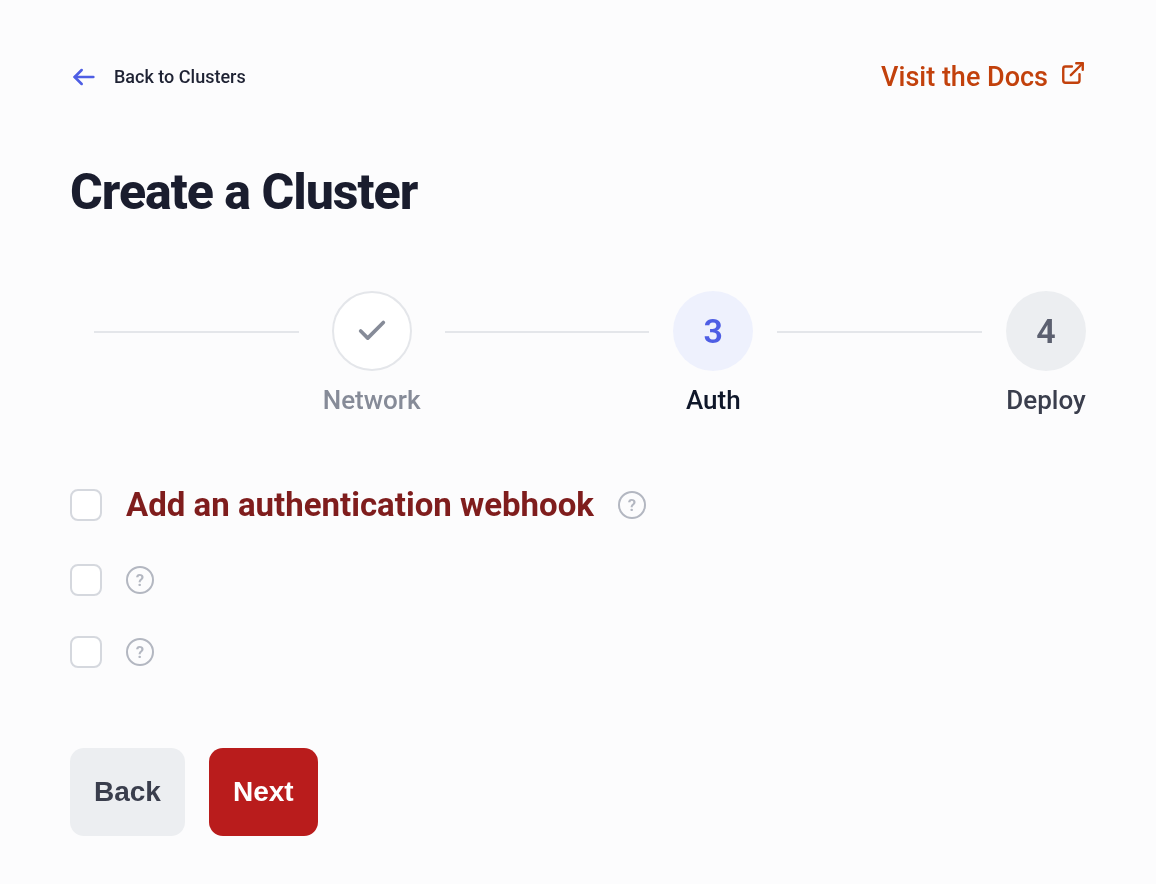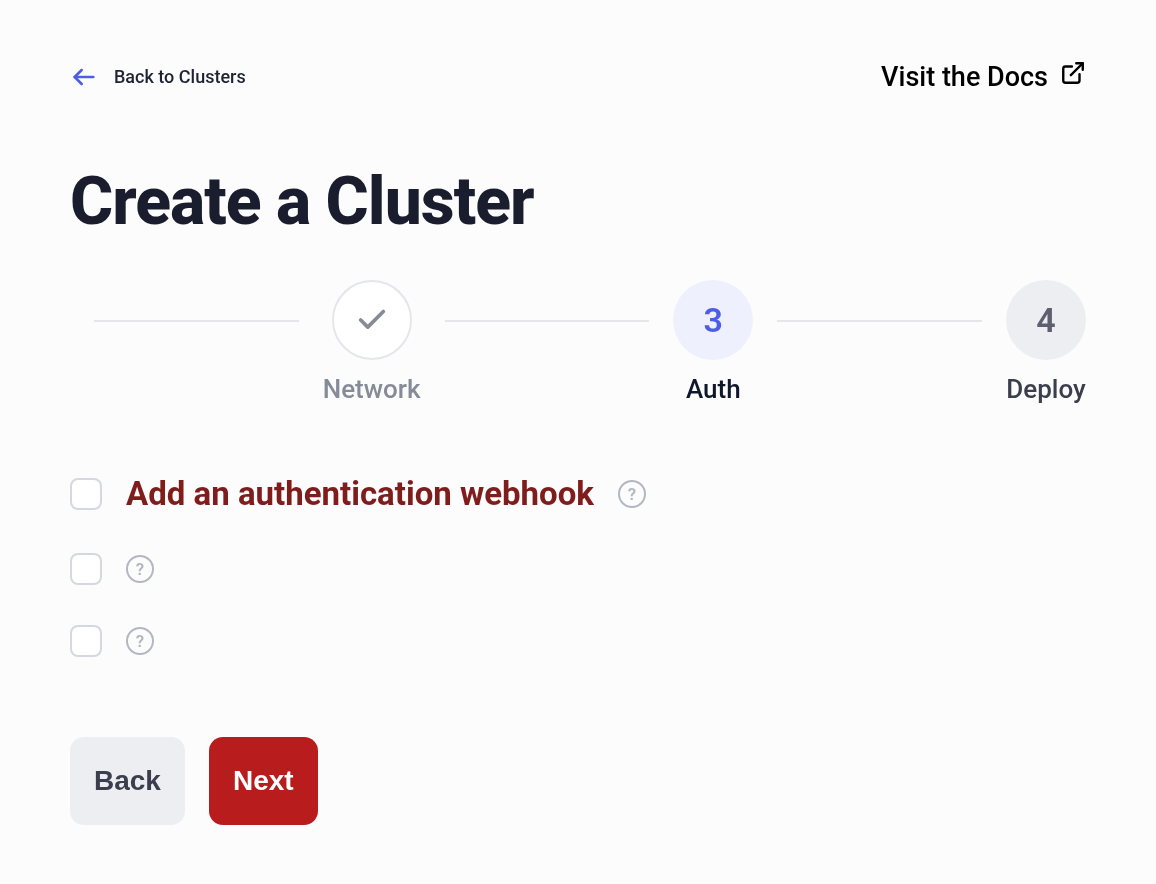--- a/index.html
+++ b/index.html
@@ -31,31 +31,31 @@
     }
     .back-arrow {
       color: #4e5ee4;
       display: flex;
       align-items: center;
     }
     .docs-link {
       display: flex;
       align-items: center;
       gap: 12px;
-      color: #000000;
+      color: #c2410c;
       font-size: 27px;
       font-weight: 500;
       cursor: pointer;
     }
     .page-title {
-      font-size: 66px;
+      font-size: 50px;
       font-weight: 800;
       color: #1a1d2e;
       letter-spacing: -1px;
-      margin-bottom: 40px;
+      margin-bottom: 70px;
     }
     .stepper {
       display: flex;
       align-items: flex-start;
       justify-content: space-between;
       margin-bottom: 70px;
     }
     .step {
       display: flex;
       flex-direction: column;

